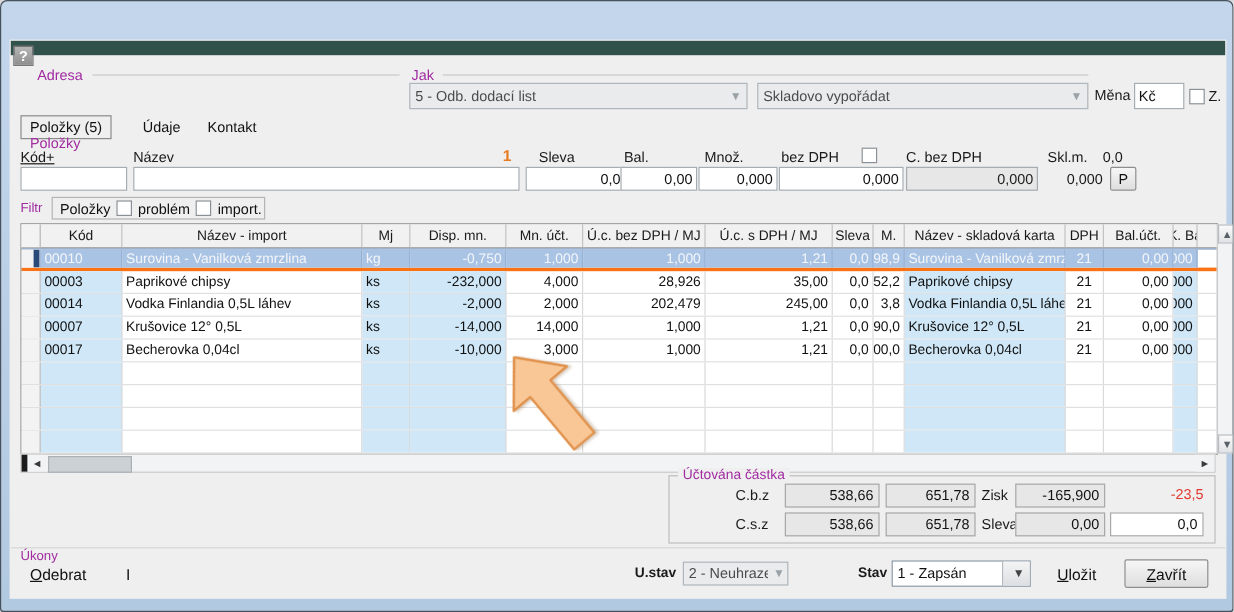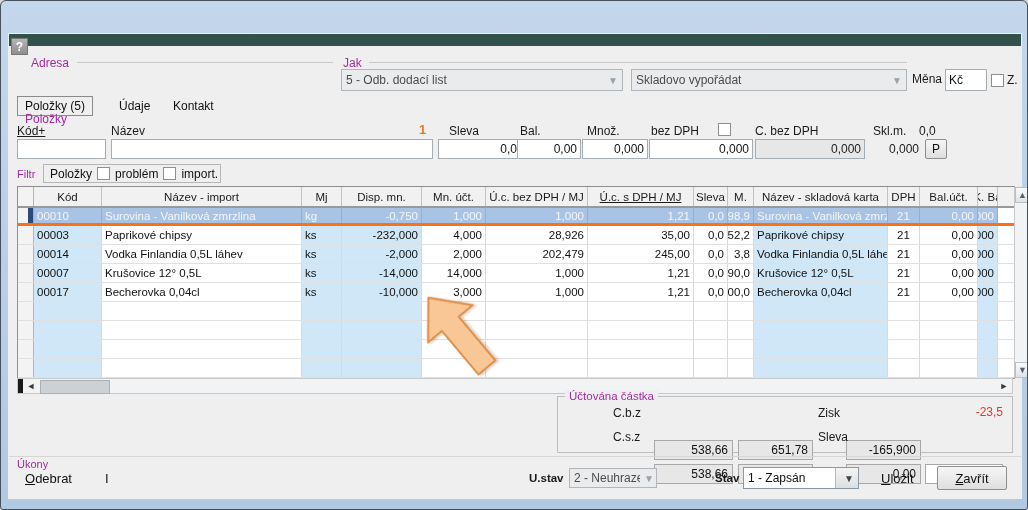--- a/index.html
+++ b/index.html
@@ -89,21 +89,21 @@
           font-size:9px;color:#3a3a3a;background:#f2f3f5;}
   .hthumb{position:absolute;left:22px;top:1px;width:68px;height:12px;background:#ccd1d6;border:1px solid #aab0b6;}
   
   .pointer-arrow{position:absolute;left:426px;top:284px;width:62px;height:96px;transform:rotate(-40deg);
                  filter:drop-shadow(2px 2px 1px rgba(120,80,30,.25));}
   
   .sum-box{position:absolute;left:556px;top:395px;width:456px;height:57px;border:1px solid #bdbdbd;box-sizing:border-box;}
   .sum-label{position:absolute;left:564px;top:389px;background:#efefef;padding:0 4px;font-size:11.5px;
              color:var(--accent-magenta,#a12ca1);}
   .sum-field{position:absolute;height:20px;background:#e7e7e7;border:1px solid #a8a8a8;box-sizing:border-box;
-             font-size:12px;display:flex;align-items:center;justify-content:flex-end;padding:0 4px;color:#111;margin-top:37px;}
+             font-size:12px;display:flex;align-items:center;justify-content:flex-end;padding:0 4px;color:#111;}
   .sum-field.white{background:#fff;}
   .red{color:var(--negative,#e03a2f);}
   .sep{position:absolute;left:8px;top:455px;width:1012px;height:1px;background:#d6d6d6;}
   u{text-decoration:underline;}
   .kod-link{text-decoration:underline;}
 </style>
 </head>
 <body>
 
 <div class="window">
@@ -169,21 +169,21 @@
 
   <div class="tbl">
     <div class="tr hd" id="tbl-head">
         <div class="cell sel0" style="width: 16px;"></div>
         <div class="cell " style="width: 68px;">Kód</div>
         <div class="cell " style="width: 200px;">Název - import</div>
         <div class="cell " style="width: 40px;">Mj</div>
         <div class="cell " style="width: 80px;">Disp. mn.</div>
         <div class="cell " style="width: 64px;">Mn. účt.</div>
         <div class="cell " style="width: 102px;">Ú.c. bez DPH / MJ</div>
-        <div class="cell " style="width: 106px; text-decoration: underline;">Ú.c. s DPH / MJ</div>
+        <div class="cell " style="width: 106px;">Ú.c. s DPH / MJ</div>
         <div class="cell " style="width: 34px;">Sleva</div>
         <div class="cell " style="width: 26px;">M.</div>
         <div class="cell " style="width: 134px;">Název - skladová karta</div>
         <div class="cell " style="width: 32px;">DPH</div>
         <div class="cell " style="width: 58px;">Bal.účt.</div>
         <div class="cell " style="width: 20px;">K. Ba</div>
       </div>
     <div id="tbl-body">
         <div class="tr body selected">
           <div class="cell sel0 " style="width: 16px;"></div>

